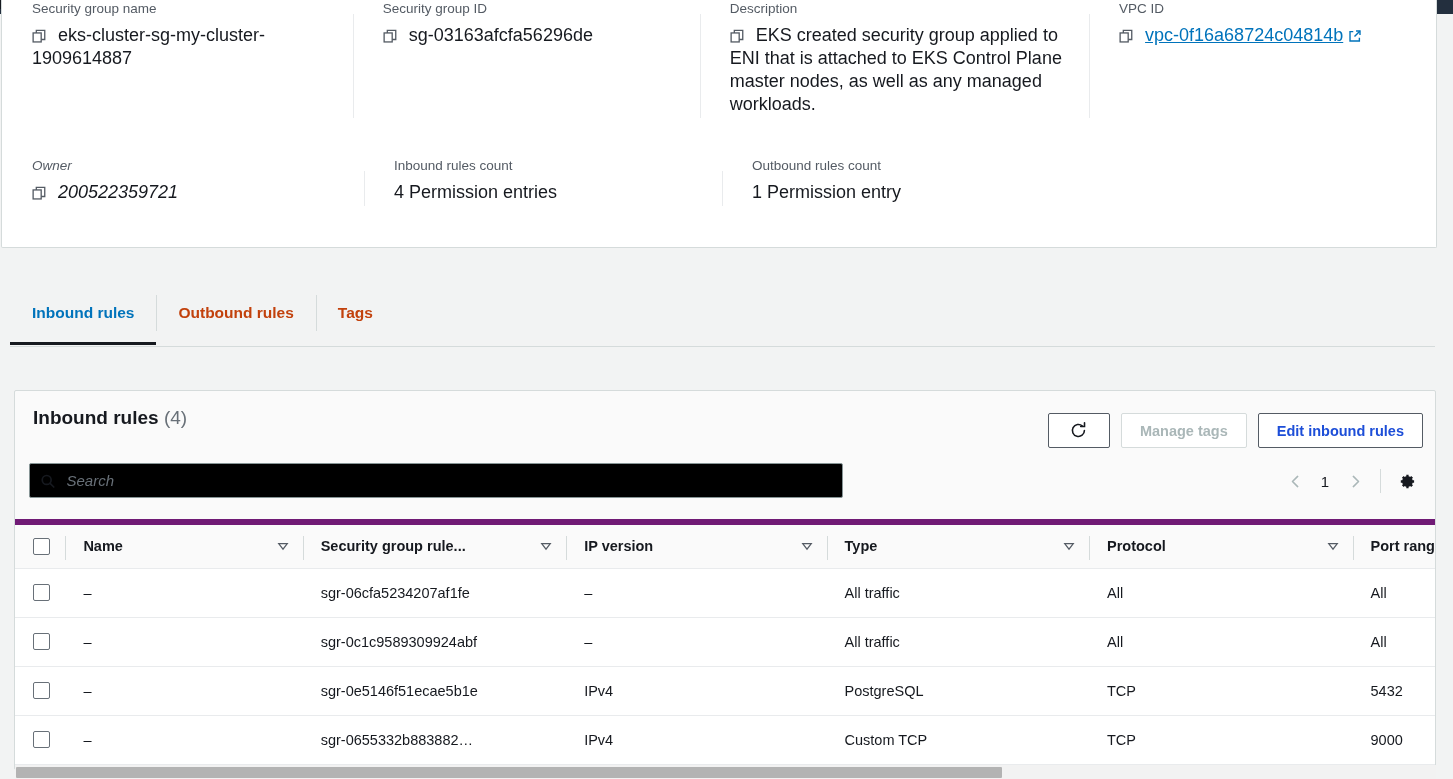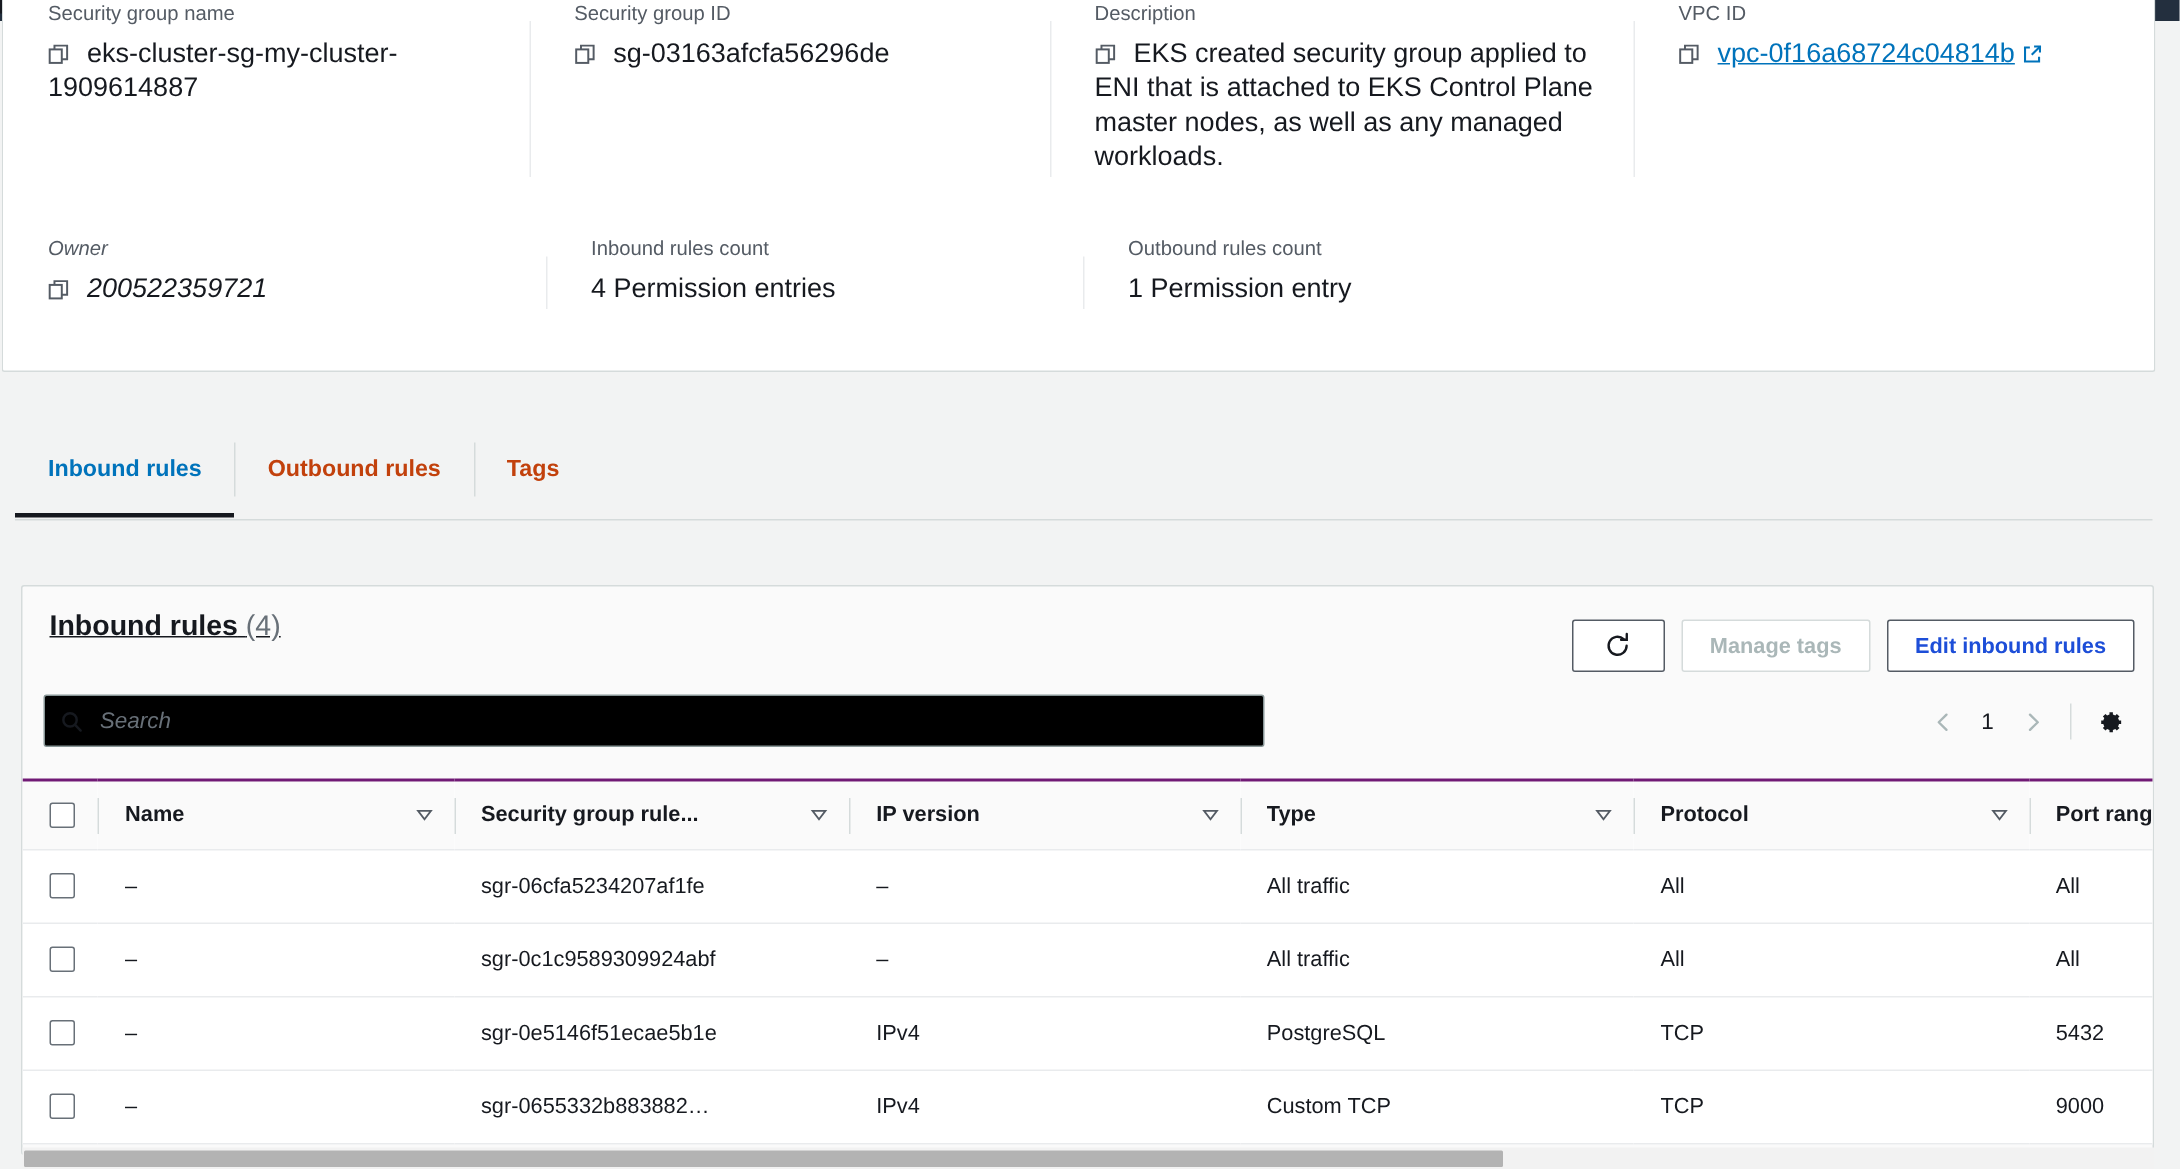--- a/index.html
+++ b/index.html
@@ -136,21 +136,21 @@
     border-radius: 2px;
     overflow: hidden;
   }
   .table-head {
     position: relative;
     height: 72px;
     padding: 0 18px;
   }
   .tc-title {
     position: absolute; left: 18px; top: 16px;
-    font-size: 19px; font-weight: bold; color: #16191f; text-decoration: underline;
+    font-size: 19px; font-weight: bold; color: #16191f;
   }
   .tc-count { color: #687078; font-weight: normal; }
   .tc-actions {
     position: absolute; right: 12px; top: 22px;
     display: flex; align-items: flex-start; gap: 11px;
   }
   .btn {
     height: 35px;
     border: 1px solid #545b64;
     border-radius: 2px;
@@ -226,21 +226,21 @@
   
   table.rules {
     width: 1600px;
     border-collapse: collapse;
     background: #ffffff;
     table-layout: fixed;
   }
   table.rules thead th {
     height: 46px;
     background: #fafafa;
-    border-top: 2px solid #701a75;
+    border-top: 6px solid #701a75;
     border-bottom: 1px solid #e9ebed;
     font-size: 14.5px;
     font-weight: bold;
     color: #16191f;
     text-align: left;
     padding: 0 0 0 18px;
     position: relative;
     white-space: nowrap;
     margin-left: 16px;
   }

